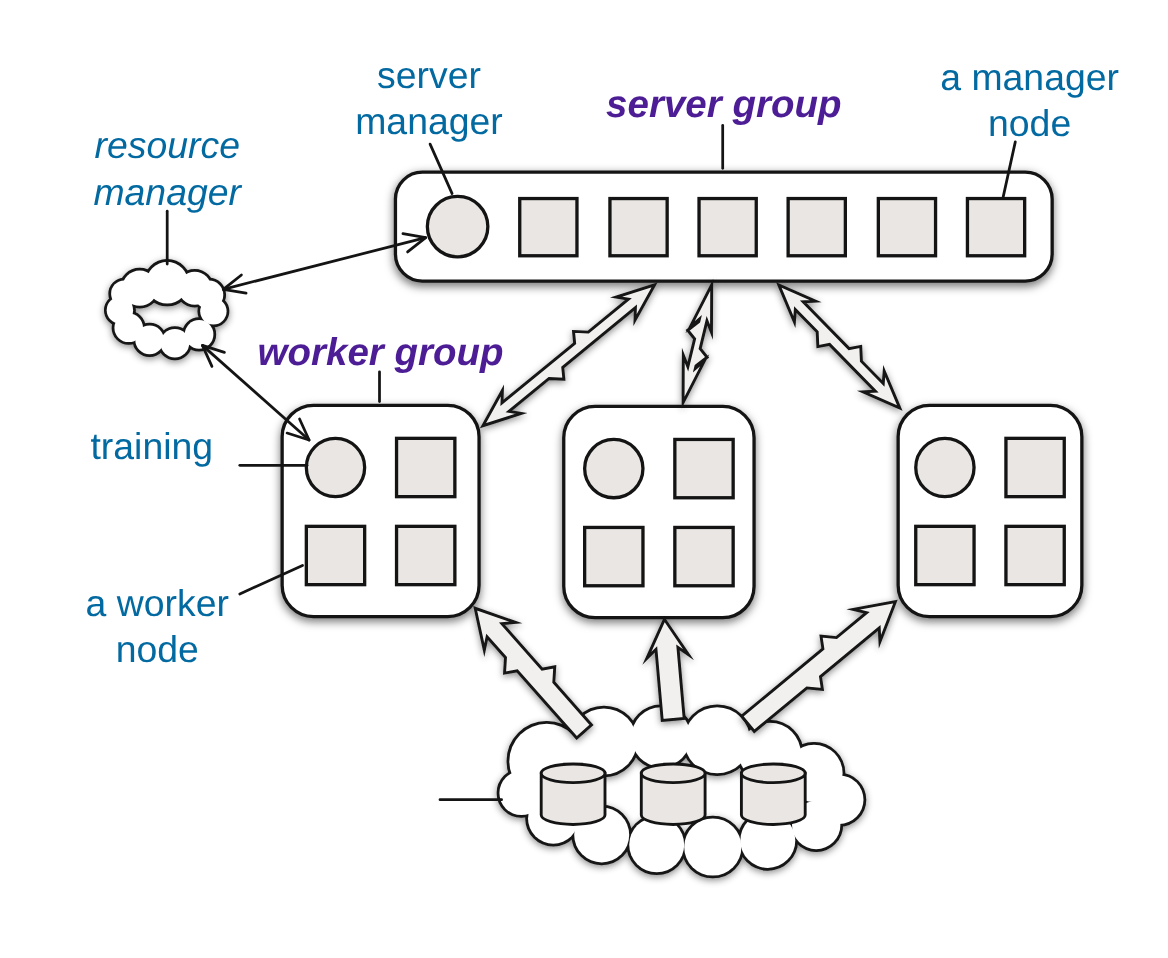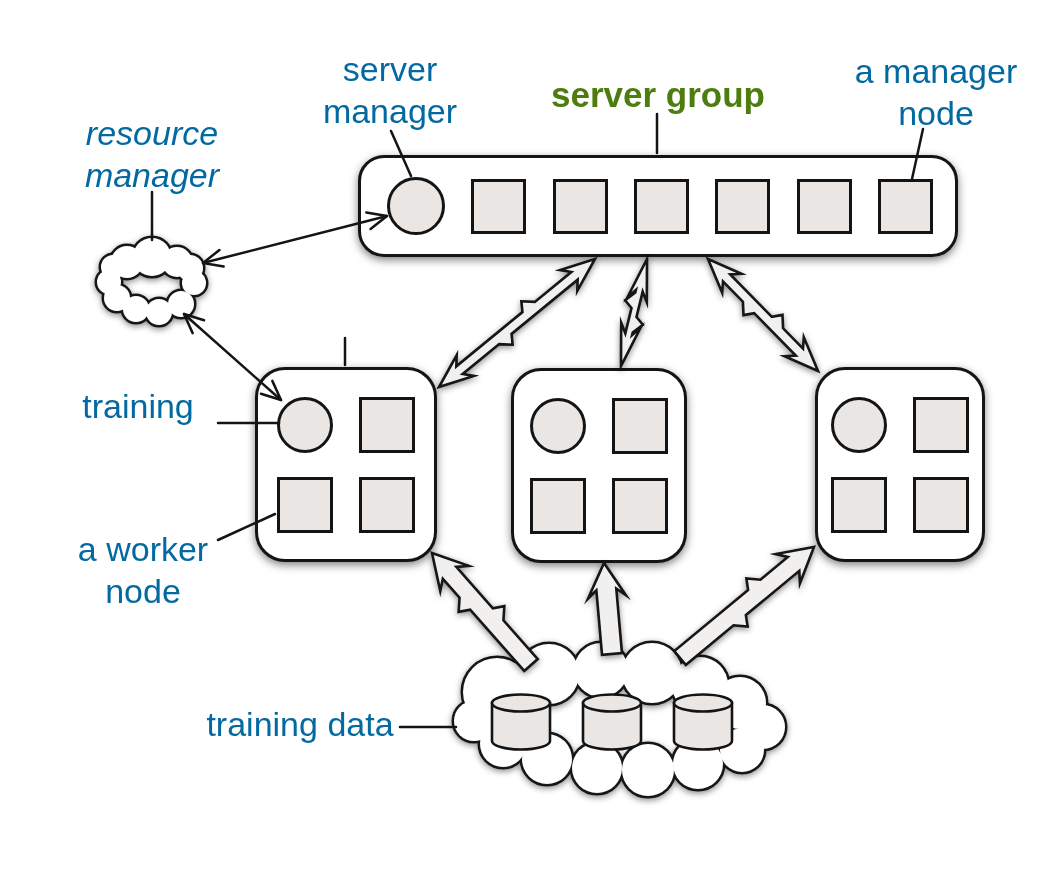--- a/index.html
+++ b/index.html
@@ -10,21 +10,21 @@
   .server-box{border-radius:26px;display:flex;align-items:center;justify-content:space-between;
               padding:0 22px 0 26px;}
   .worker-box{border-radius:30px;display:grid;grid-template-columns:56px 56px;
               grid-template-rows:56px 56px;column-gap:26px;row-gap:24px;place-content:center;}
   .sq{width:55px;height:55px;border:3px solid #141414;box-sizing:border-box;}
   .worker-box .sq{width:56px;height:56px;}
   .circ{width:58px;height:58px;border:3px solid #141414;border-radius:50%;box-sizing:border-box;}
   .worker-box .circ{width:56px;height:56px;}
   .label{position:absolute;text-align:center;font-size:34px;line-height:42px;color:#0369a1;z-index:6;}
   .label .ln{display:block;}
-  .label.bold{font-weight:bold;font-size:35px;color:#4d7c0f;}
+  .label.bold{font-weight:bold;font-style:italic;font-size:35px;color:#4c1d95;}
   svg.overlay{position:absolute;left:0;top:0;z-index:5;pointer-events:none;}
 </style>
 </head>
 <body>
 
 <div class="canvas" id="canvas">
 
   <svg class="overlay" id="overlay" width="1062" height="871" viewBox="0 0 1062 871">
     <defs>
       <filter id="glow" x="-40%" y="-40%" width="180%" height="180%">
@@ -145,29 +145,29 @@
     <span class="ln">server</span>
     <span class="ln">manager</span>
   </div>
   <div class="label bold" style="left:508px;top:74px;width:300px;">
     <span class="ln">server group</span>
   </div>
   <div class="label" style="left:826px;top:50px;width:220px;">
     <span class="ln">a manager</span>
     <span class="ln">node</span>
   </div>
+  <div class="label bold" style="left:196px;top:300px;width:300px;">
+    <span class="ln">worker group</span>
+  </div>
   <div class="label" style="left:28px;top:385px;width:220px;">
     <span class="ln">training</span>
   </div>
   <div class="label" style="left:33px;top:528px;width:220px;">
     <span class="ln">a worker</span>
     <span class="ln">node</span>
-  </div>
-  <div class="label" style="left:190px;top:703px;width:220px;">
-    <span class="ln">training data</span>
   </div>
 <div class="box worker-box" style="left: 255px; top: 367px; width: 182px; height: 195px;">
       <div class="circ" style="background: rgb(233, 230, 227);"></div>
       <div class="sq" style="background: rgb(233, 230, 227);"></div>
       <div class="sq" style="background: rgb(233, 230, 227);"></div>
       <div class="sq" style="background: rgb(233, 230, 227);"></div>
     </div>
     <div class="box worker-box" style="left: 511px; top: 368px; width: 176px; height: 195px;">
       <div class="circ" style="background: rgb(233, 230, 227);"></div>
       <div class="sq" style="background: rgb(233, 230, 227);"></div>

